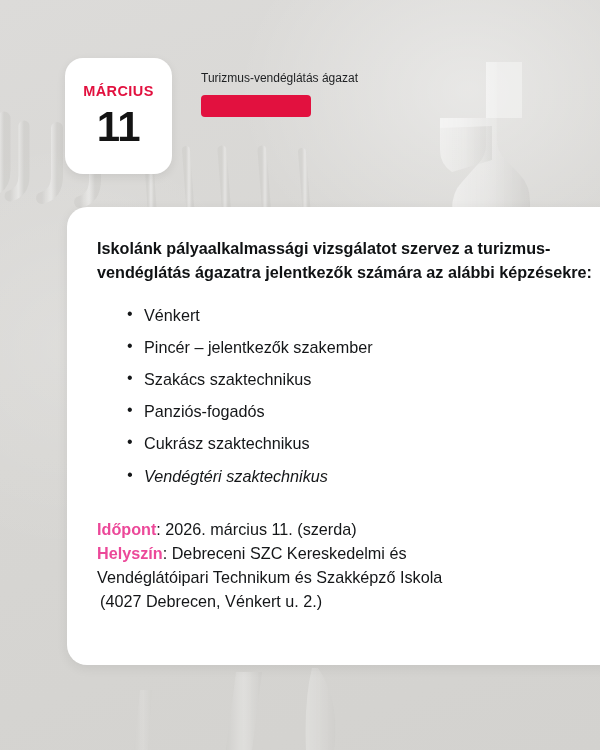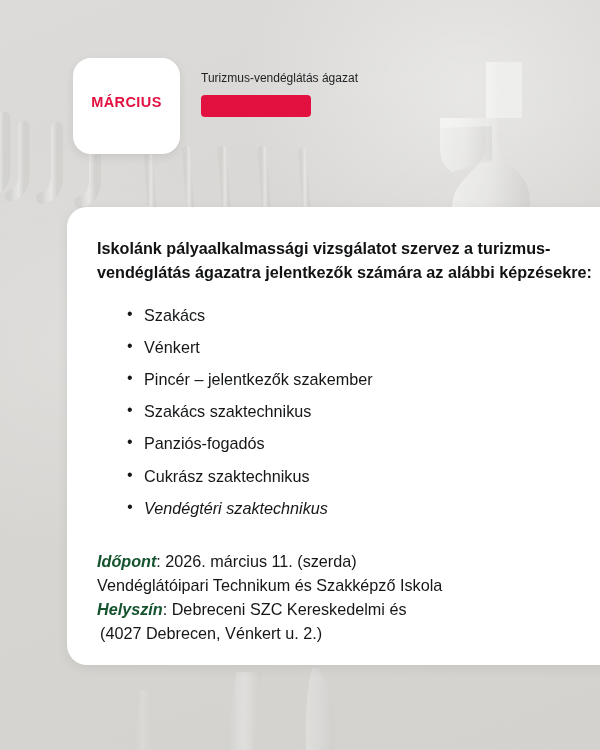--- a/index.html
+++ b/index.html
@@ -28,24 +28,24 @@
   #bg-layer svg {
     position: absolute;
     inset: 0;
     width: 600px;
     height: 750px;
   }
 
   
   #date-badge {
     position: absolute;
-    left: 73px;
+    left: 65px;
     top: 58px;
     width: 107px;
-    height: 96px;
+    height: 116px;
     background: #ffffff;
     border-radius: 18px;
     box-shadow: 0 3px 10px rgba(0,0,0,0.08);
     display: flex;
     flex-direction: column;
     align-items: center;
     justify-content: center;
     z-index: 3;
   }
   #date-badge .month {
@@ -141,21 +141,21 @@
     color: #141618;
   }
 
   #details {
     margin-top: 34px;
     font-size: 16.2px;
     color: #141618;
     line-height: 1.48;
   }
   #details .row { display: block; }
-  #details .lbl { font-weight: bold; color: #14532d; font-style: italic; }
+  #details .lbl { font-weight: bold; color: #ec4899; }
   #details .indent { padding-left: 3px; }
 </style>
 </head>
 <body>
 
 <div id="bg-layer">
   <svg viewBox="0 0 600 750" xmlns="http://www.w3.org/2000/svg" aria-hidden="true">
     <defs>
       <linearGradient id="gBottle" x1="0" y1="0" x2="1" y2="0">
         <stop offset="0%" stop-color="#ffffff" stop-opacity="0.55"></stop>
@@ -199,41 +199,41 @@
     <g opacity="0.55">
       <path d="M236 672 L262 672 L252 750 L226 750 Z" fill="url(#gStem)"></path>
       <path d="M318 668 Q340 700 334 750 L306 750 Q304 700 312 668 Z" fill="url(#gBottle)" opacity="0.8"></path>
       <path d="M140 690 L152 690 L148 750 L134 750 Z" fill="url(#gStem)" opacity="0.5"></path>
     </g>
   </svg>
 </div>
 
 <div id="date-badge">
   <div class="month">MÁRCIUS</div>
+  <div class="day">11</div>
 </div>
 
 <div id="header-text">
   <p class="subtitle">Turizmus-vendéglátás ágazat</p>
   <div id="accent-bar"></div>
 </div>
 
 <div id="main-card">
 
   <p id="intro">Iskolánk pályaalkalmassági vizsgálatot szervez a turizmus-vendéglátás ágazatra jelentkezők számára az alábbi képzésekre:</p>
 
   <ul id="course-list">
-    <li>Szakács</li>
     <li>Vénkert</li>
     <li>Pincér – jelentkezők szakember</li>
     <li>Szakács szaktechnikus</li>
     <li>Panziós-fogadós</li>
     <li>Cukrász szaktechnikus</li>
     <li>Vendégtéri szaktechnikus</li>
   </ul>
 
   <div id="details">
     <span class="row"><span class="lbl">Időpont</span><span>: 2026. március 11. (szerda)</span></span>
+    <span class="row"><span class="lbl">Helyszín</span><span>: Debreceni SZC Kereskedelmi és</span></span>
     <span class="row">Vendéglátóipari Technikum és Szakképző Iskola</span>
-    <span class="row"><span class="lbl">Helyszín</span><span>: Debreceni SZC Kereskedelmi és</span></span>
     <span class="row indent"> (4027 Debrecen, Vénkert u. 2.)</span>
   </div>
 
 </div>
 
 </body></html>

